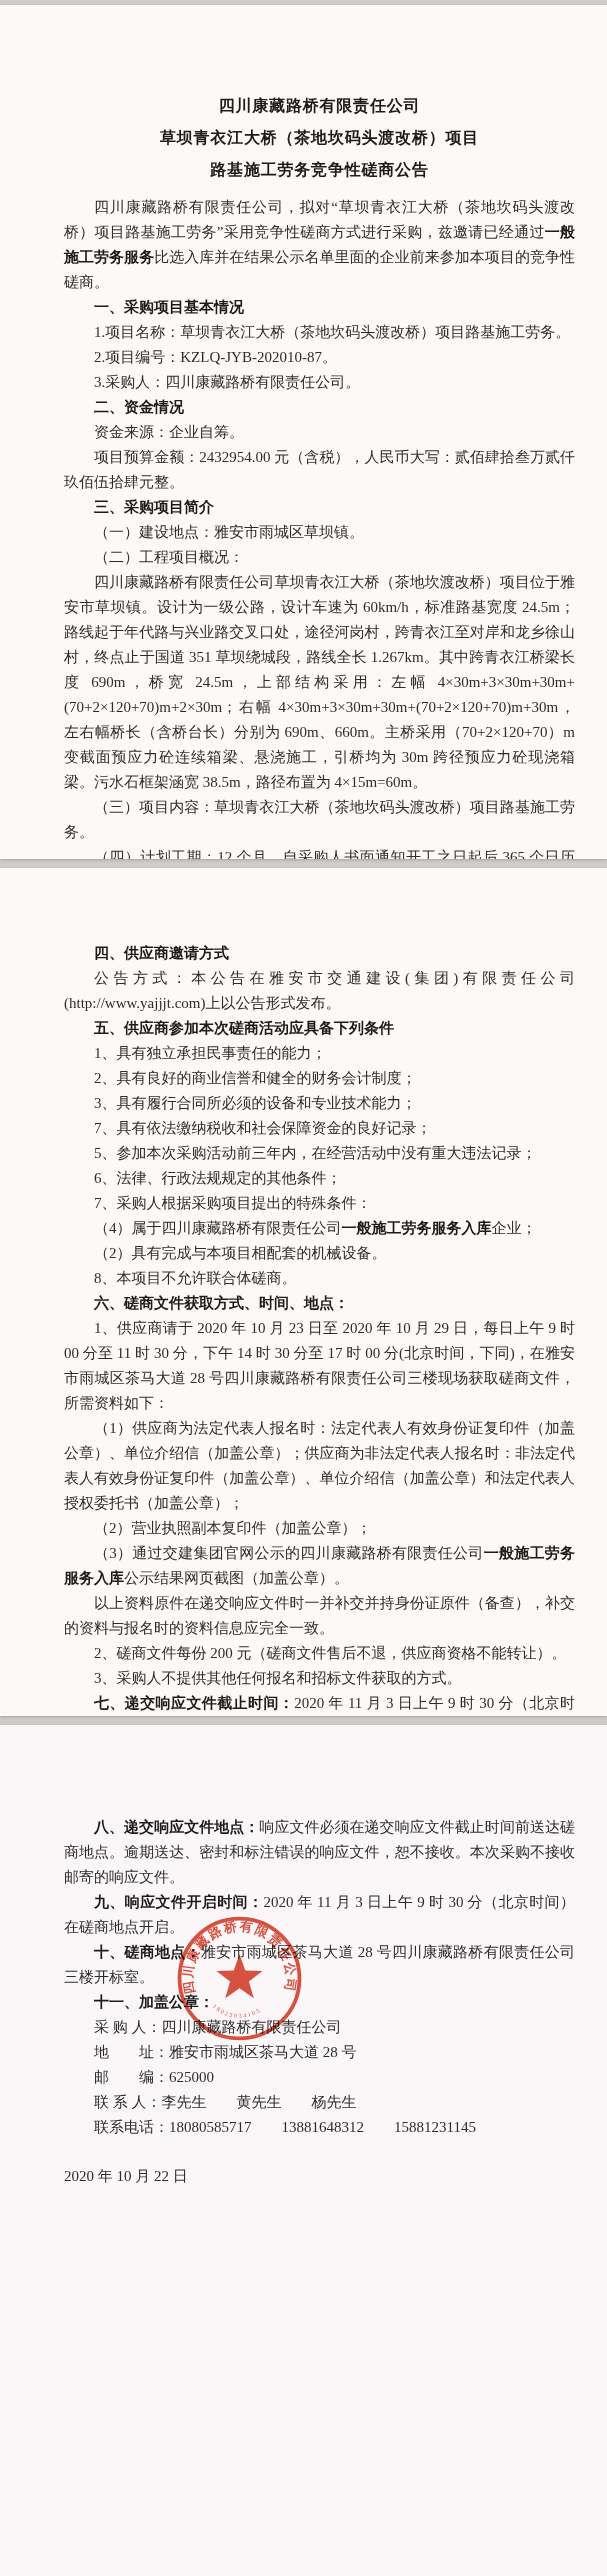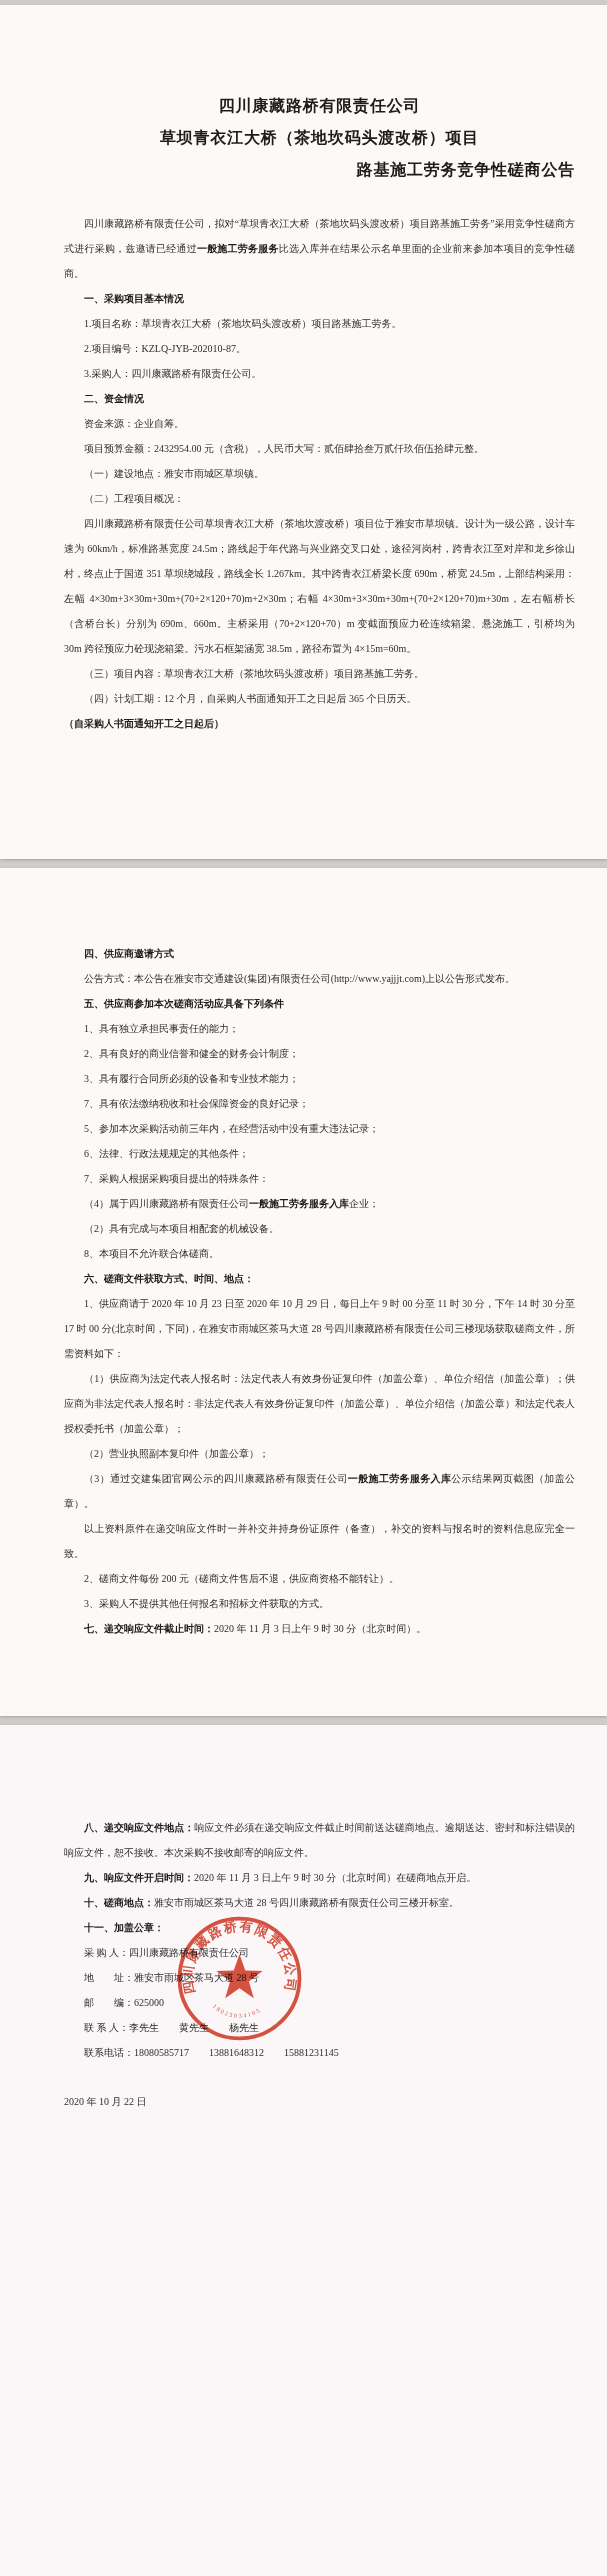--- a/index.html
+++ b/index.html
@@ -16,29 +16,29 @@
     overflow:hidden;
     box-shadow:0 0.8px 3px rgba(60,55,50,.35);
   }
   #page1{height:854px;margin-top:5.3px;}
   #page2{height:848px;margin-top:9px;}
   #page3{height:1049px;margin-top:9px;background:#fbf7f9;}
   .content{position:relative;}
   #page1 .content{padding:77px 32px 0 64px;}
   #page2 .content{padding:73px 32px 0 64px;}
   #page3 .content{padding:90px 32px 0 64px;}
-  .par{margin:0;font-size:10px;line-height:25px;text-indent:2em;text-align:justify;}
+  .par{margin:0;font-size:15px;line-height:25px;text-indent:2em;text-align:justify;}
   #page2 .par{line-height:25px;}
   .par.title{
     text-align:center;text-indent:0;
     font-size:16px;font-weight:bold;line-height:32px;
     letter-spacing:0.8px;color:#222;
   }
   .par.title:first-child{margin-top:7.6px;}
-  .par.gap-after{margin-bottom:25px;text-align:right;}
+  .par.gap-after{margin-bottom:9px;}
   .par.heading{font-weight:bold;color:#1d1c1b;}
   .par.body-noindent{text-indent:0;font-weight:bold;}
   .par.contact{text-indent:2em;}
   .par.date{text-align:left;text-indent:0;padding-right:26px;margin-top:24px;}
   .b{font-weight:bold;color:#1d1c1b;}
   
   .seal{
     position:absolute;left:175px;top:189px;width:129px;height:129px;
     mix-blend-mode:multiply;opacity:.9;pointer-events:none;
   }
@@ -56,20 +56,21 @@
       <p class="par title"><span class="b">草坝青衣江大桥（茶地坎码头渡改桥）项目</span></p>
       <p class="par title gap-after"><span class="b">路基施工劳务竞争性磋商公告</span></p>
       <p class="par body"><span>四川康藏路桥有限责任公司，拟对“草坝青衣江大桥（茶地坎码头渡改桥）项目路基施工劳务”采用竞争性磋商方式进行采购，兹邀请已经通过</span><span class="b">一般施工劳务服务</span><span>比选入库并在结果公示名单里面的企业前来参加本项目的竞争性磋商。</span></p>
       <p class="par heading"><span class="b">一、采购项目基本情况</span></p>
       <p class="par body"><span>1.项目名称：草坝青衣江大桥（茶地坎码头渡改桥）项目路基施工劳务。</span></p>
       <p class="par body"><span>2.项目编号：KZLQ-JYB-202010-87。</span></p>
       <p class="par body"><span>3.采购人：四川康藏路桥有限责任公司。</span></p>
       <p class="par heading"><span class="b">二、资金情况</span></p>
       <p class="par body"><span>资金来源：企业自筹。</span></p>
       <p class="par body"><span>项目预算金额：2432954.00 元（含税），人民币大写：贰佰肆拾叁万贰仟玖佰伍拾肆元整。</span></p>
+      <p class="par heading"><span class="b">三、采购项目简介</span></p>
       <p class="par body"><span>（一）建设地点：雅安市雨城区草坝镇。</span></p>
       <p class="par body"><span>（二）工程项目概况：</span></p>
       <p class="par body"><span>四川康藏路桥有限责任公司草坝青衣江大桥（茶地坎渡改桥）项目位于雅安市草坝镇。设计为一级公路，设计车速为 60km/h，标准路基宽度 24.5m；路线起于年代路与兴业路交叉口处，途径河岗村，跨青衣江至对岸和龙乡徐山村，终点止于国道 351 草坝绕城段，路线全长 1.267km。其中跨青衣江桥梁长度 690m，桥宽 24.5m，上部结构采用：左幅 4×30m+3×30m+30m+(70+2×120+70)m+2×30m；右幅 4×30m+3×30m+30m+(70+2×120+70)m+30m，左右幅桥长（含桥台长）分别为 690m、660m。主桥采用（70+2×120+70）m 变截面预应力砼连续箱梁、悬浇施工，引桥均为 30m 跨径预应力砼现浇箱梁。污水石框架涵宽 38.5m，路径布置为 4×15m=60m。</span></p>
       <p class="par body"><span>（三）项目内容：草坝青衣江大桥（茶地坎码头渡改桥）项目路基施工劳务。</span></p>
       <p class="par body"><span>（四）计划工期：12 个月，自采购人书面通知开工之日起后 365 个日历天。</span></p>
       <p class="par body-noindent"><span class="b">（自采购人书面通知开工之日起后）</span></p>
     </div>
 </section>
 
 <section class="page" id="page2">

